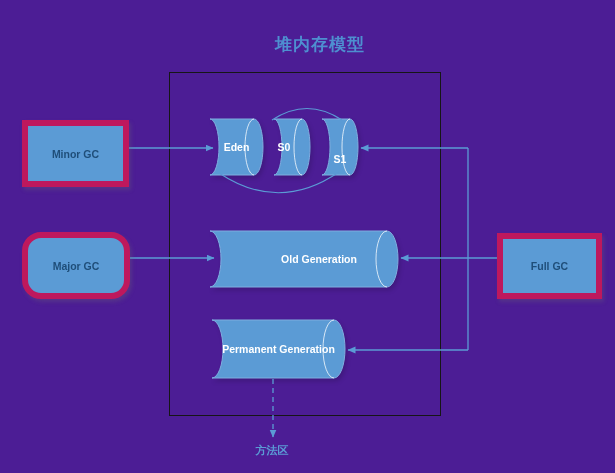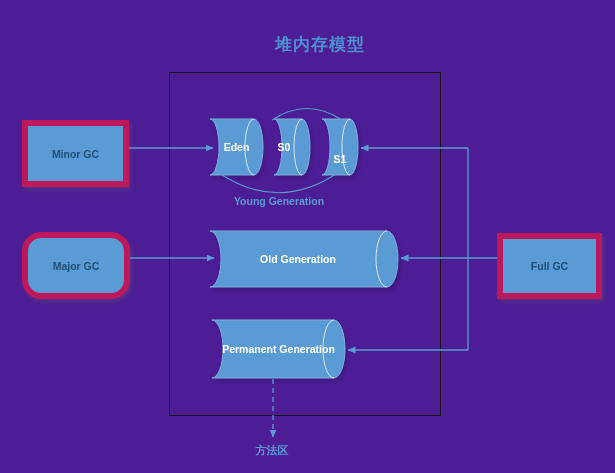--- a/index.html
+++ b/index.html
@@ -25,21 +25,21 @@
   .box-minor{left:22px;top:120px;width:95px;height:55px;}
   .box-major{left:22px;top:232px;width:96px;height:55px;border-radius:19px;}
   .box-full{left:497px;top:233px;width:93px;height:54px;}
   .cyl-label{
     position:absolute;display:flex;align-items:center;justify-content:center;
     color:#ffffff;font-size:10.5px;font-weight:bold;pointer-events:none;text-align:left;
   }
   .lbl-eden{left:210px;top:119px;width:53px;height:56px;}
   .lbl-s0{left:266px;top:119px;width:36px;height:56px;}
   .lbl-s1{left:322px;top:119px;width:36px;height:56px;margin-top:12px;}
-  .lbl-old{left:204px;top:231px;width:188px;height:56px;}
+  .lbl-old{left:225px;top:231px;width:188px;height:56px;}
   .lbl-perm{left:212px;top:320px;width:133px;height:58px;}
   .annotation{
     position:absolute;text-align:center;color:#5B9BD5;font-size:10.5px;font-weight:bold;
   }
   .ann-survivor{left:248px;top:91px;width:120px;}
   .ann-young{left:218px;top:195px;width:122px;}
   .ann-method{left:222px;top:443px;width:100px;font-size:11px;}
   .cyl{fill:#5B9BD5;stroke:#7FAEDF;stroke-width:1;filter:drop-shadow(2px 3px 2px rgba(0,0,0,0.15));}
   .rim{fill:none;stroke:rgba(255,255,255,0.75);stroke-width:1;}
   .flowline{stroke:#5B9BD5;stroke-width:1.3;fill:none;}
@@ -104,16 +104,15 @@
   <div class="gc-box box-full">
     <span>Full GC</span>
   </div>
 
   <div class="cyl-label lbl-eden">Eden</div>
   <div class="cyl-label lbl-s0">S0</div>
   <div class="cyl-label lbl-s1">S1</div>
   <div class="cyl-label lbl-old">Old Generation</div>
   <div class="cyl-label lbl-perm">Permanent Generation</div>
 
-  <div class="annotation ann-young">Young Generation</div>
   <div class="annotation ann-method">方法区</div>
 
 </div>
 
 </body></html>

